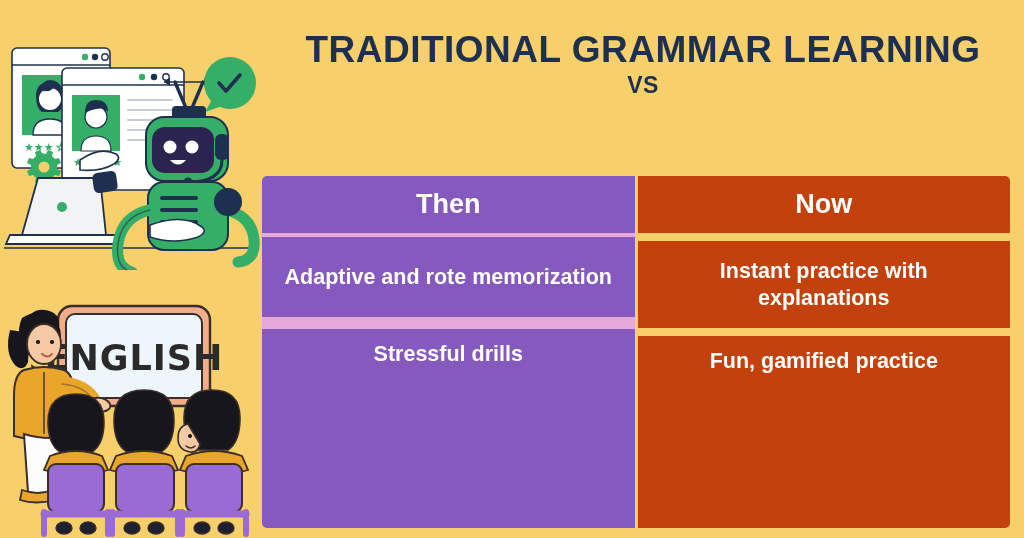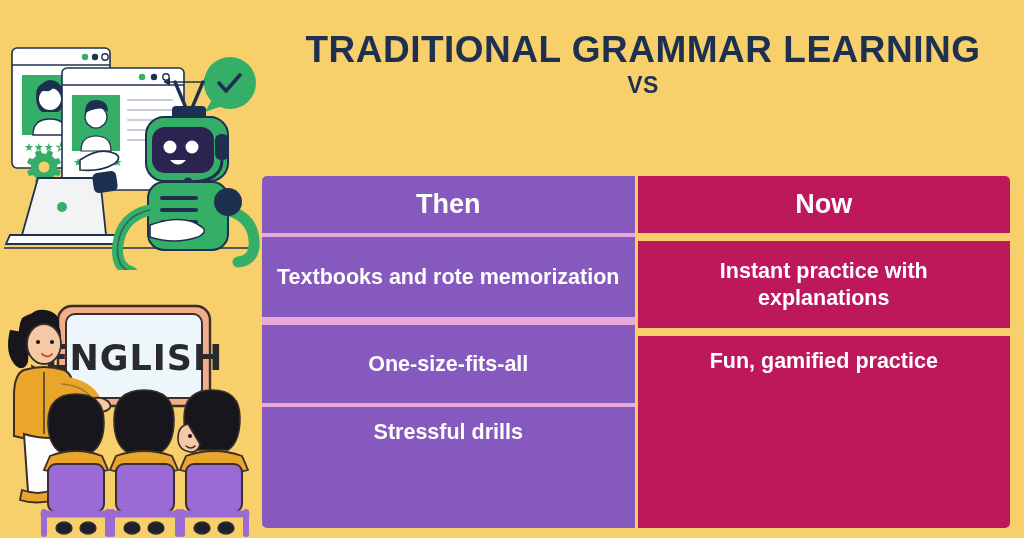--- a/index.html
+++ b/index.html
@@ -37,21 +37,21 @@
   #compare-table {
     position:absolute;
     left:262px; top:176px;
     width:748px; height:352px;
     border-radius:5px;
     overflow:hidden;
     display:flex;
   }
   .table-col { display:flex; flex-direction:column; }
   .col-then { width:374px; background:#8659BE; }
-  .col-now  { width:374px; background:#be185d; }
+  .col-now  { width:374px; background:#c2410c; }
 
   .cell {
     display:flex;
     align-items:center;
     justify-content:center;
     text-align:center;
     color:#FFFFFF;
     font-weight:bold;
     padding:0 14px;
     line-height:1.22;
@@ -81,24 +81,23 @@
 <div id="title-block">
   <div id="title-line-1">TRADITIONAL GRAMMAR LEARNING</div>
   <div id="title-line-2">VS</div>
 </div>
 
 <div id="compare-table">
 
   <div class="table-col col-then">
     <div class="cell cell-header">Then</div>
     <div class="sep"></div>
-    <div class="cell cell-body r1">Textbooks and rote memorization</div>
-    <div class="sep"></div>
-    <div class="sep"></div>
-    <div class="cell cell-body r3">One-size-fits-all</div>
+    <div class="cell cell-body r1">Adaptive and rote memorization</div>
+    <div class="sep"></div>
+    <div class="sep"></div>
     <div class="sep"></div>
     <div class="cell cell-body r4">Stressful drills</div>
   </div>
 
   <div class="table-col col-now">
     <div class="cell cell-header">Now</div>
     <div class="sep"></div>
     <div class="sep"></div>
     <div class="cell cell-body r2">Instant practice with explanations</div>
     <div class="sep"></div>

